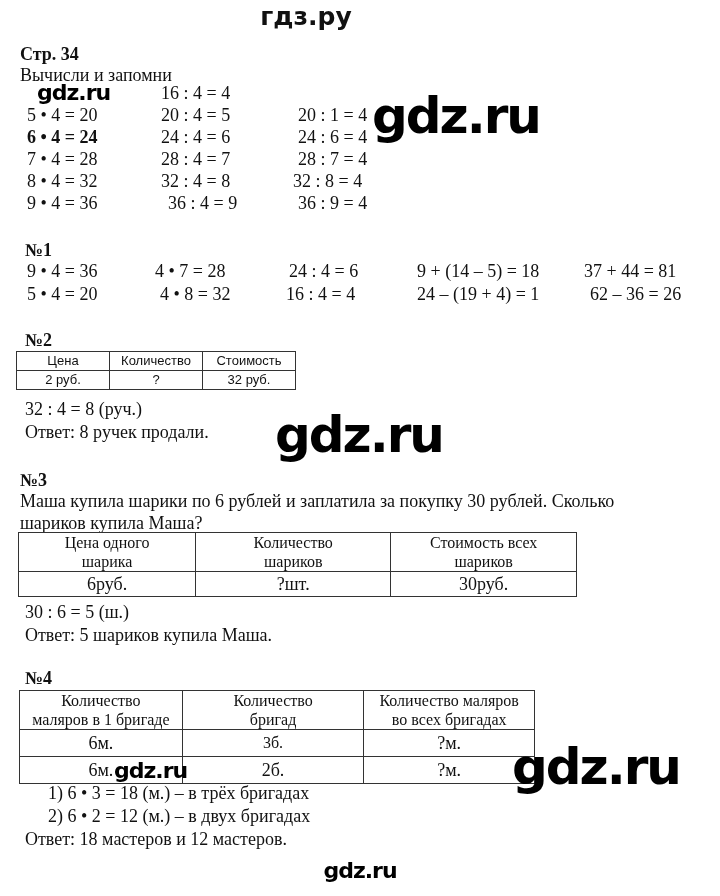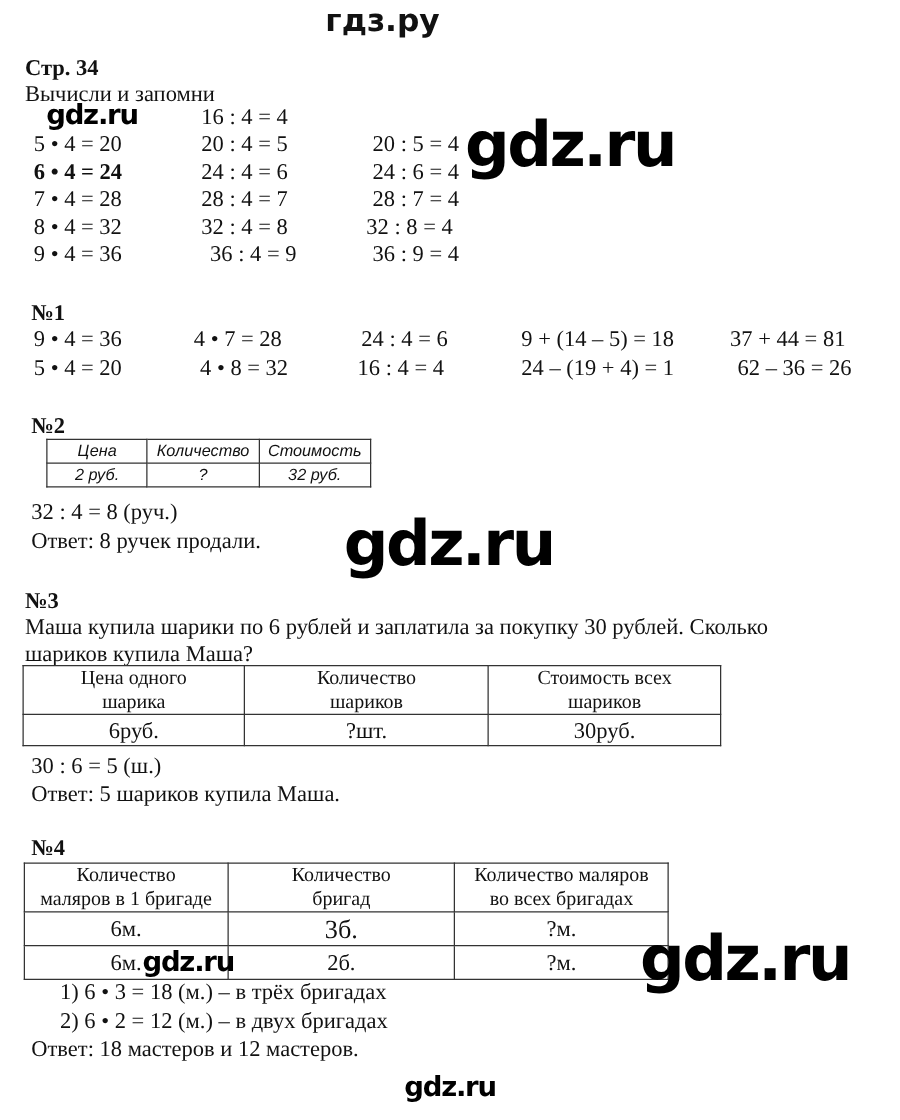--- a/index.html
+++ b/index.html
@@ -44,21 +44,21 @@
 </div>
 <div>
   <div class="abs txt" style="left:161px;top:82px;">16 : 4 = 4</div>
   <div class="abs txt" style="left:161px;top:104px;">20 : 4 = 5</div>
   <div class="abs txt" style="left:161px;top:126px;">24 : 4 = 6</div>
   <div class="abs txt" style="left:161px;top:148px;">28 : 4 = 7</div>
   <div class="abs txt" style="left:161px;top:170px;">32 : 4 = 8</div>
   <div class="abs txt" style="left:168px;top:192px;">36 : 4 = 9</div>
 </div>
 <div>
-  <div class="abs txt" style="left:298px;top:104px;">20 : 5 = 4</div>
+  <div class="abs txt" style="left:298px;top:104px;">20 : 1 = 4</div>
   <div class="abs txt" style="left:298px;top:126px;">24 : 6 = 4</div>
   <div class="abs txt" style="left:298px;top:148px;">28 : 7 = 4</div>
   <div class="abs txt" style="left:293px;top:170px;">32 :  8 = 4</div>
   <div class="abs txt" style="left:298px;top:192px;">36 : 9 = 4</div>
 </div>
 <div class="abs wm wm-big" style="left:372px;top:87px;">gdz.ru</div>
 
 <div class="abs txt bold" style="left:25px;top:239px;">№1</div>
 <div>
   <div class="abs txt" style="left:27px;top:260px;">9 • 4 = 36</div>
@@ -69,21 +69,21 @@
 </div>
 <div>
   <div class="abs txt" style="left:27px;top:283px;">5 • 4 = 20</div>
   <div class="abs txt" style="left:160px;top:283px;">4 • 8 = 32</div>
   <div class="abs txt" style="left:286px;top:283px;">16 : 4 = 4</div>
   <div class="abs txt" style="left:417px;top:283px;">24 – (19 + 4) = 1</div>
   <div class="abs txt" style="left:590px;top:283px;">62 – 36 = 26</div>
 </div>
 
 <div class="abs txt bold" style="left:25px;top:329px;">№2</div>
-<table class="t2" style="left:37px;top:351px;width:260px;font-style:italic;">
+<table class="t2" style="left:16px;top:351px;width:280px;">
   <tbody>
       <tr>
     <td class="hd" style="width:92px;">Цена</td>
     <td class="hd" style="width:92px;">Количество</td>
     <td class="hd" style="width:92px;">Стоимость</td>
   </tr>
   <tr>
     <td>2 руб.</td>
     <td>?</td>
     <td>32 руб.</td>
@@ -135,21 +135,21 @@
       <div>Количество</div>
       <div>бригад</div>
     </td>
     <td style="width:171px;">
       <div>Количество маляров</div>
       <div>во всех бригадах</div>
     </td>
   </tr>
   <tr>
     <td style="font-size:18px;line-height:26px;">6м.</td>
-    <td style="font-size:21px;line-height:26px;">3б.</td>
+    <td style="font-size:16px;line-height:26px;">3б.</td>
     <td style="font-size:18px;line-height:26px;">?м.</td>
   </tr>
   <tr>
     <td style="font-size:18px;line-height:26px;">6м.</td>
     <td style="font-size:18px;line-height:26px;margin-left:12px;">2б.</td>
     <td style="font-size:18px;line-height:26px;">?м.</td>
   </tr>
 </tbody>
   </table>
 <div class="abs wm wm-small" style="left:114px;top:758px;">gdz.ru</div>

